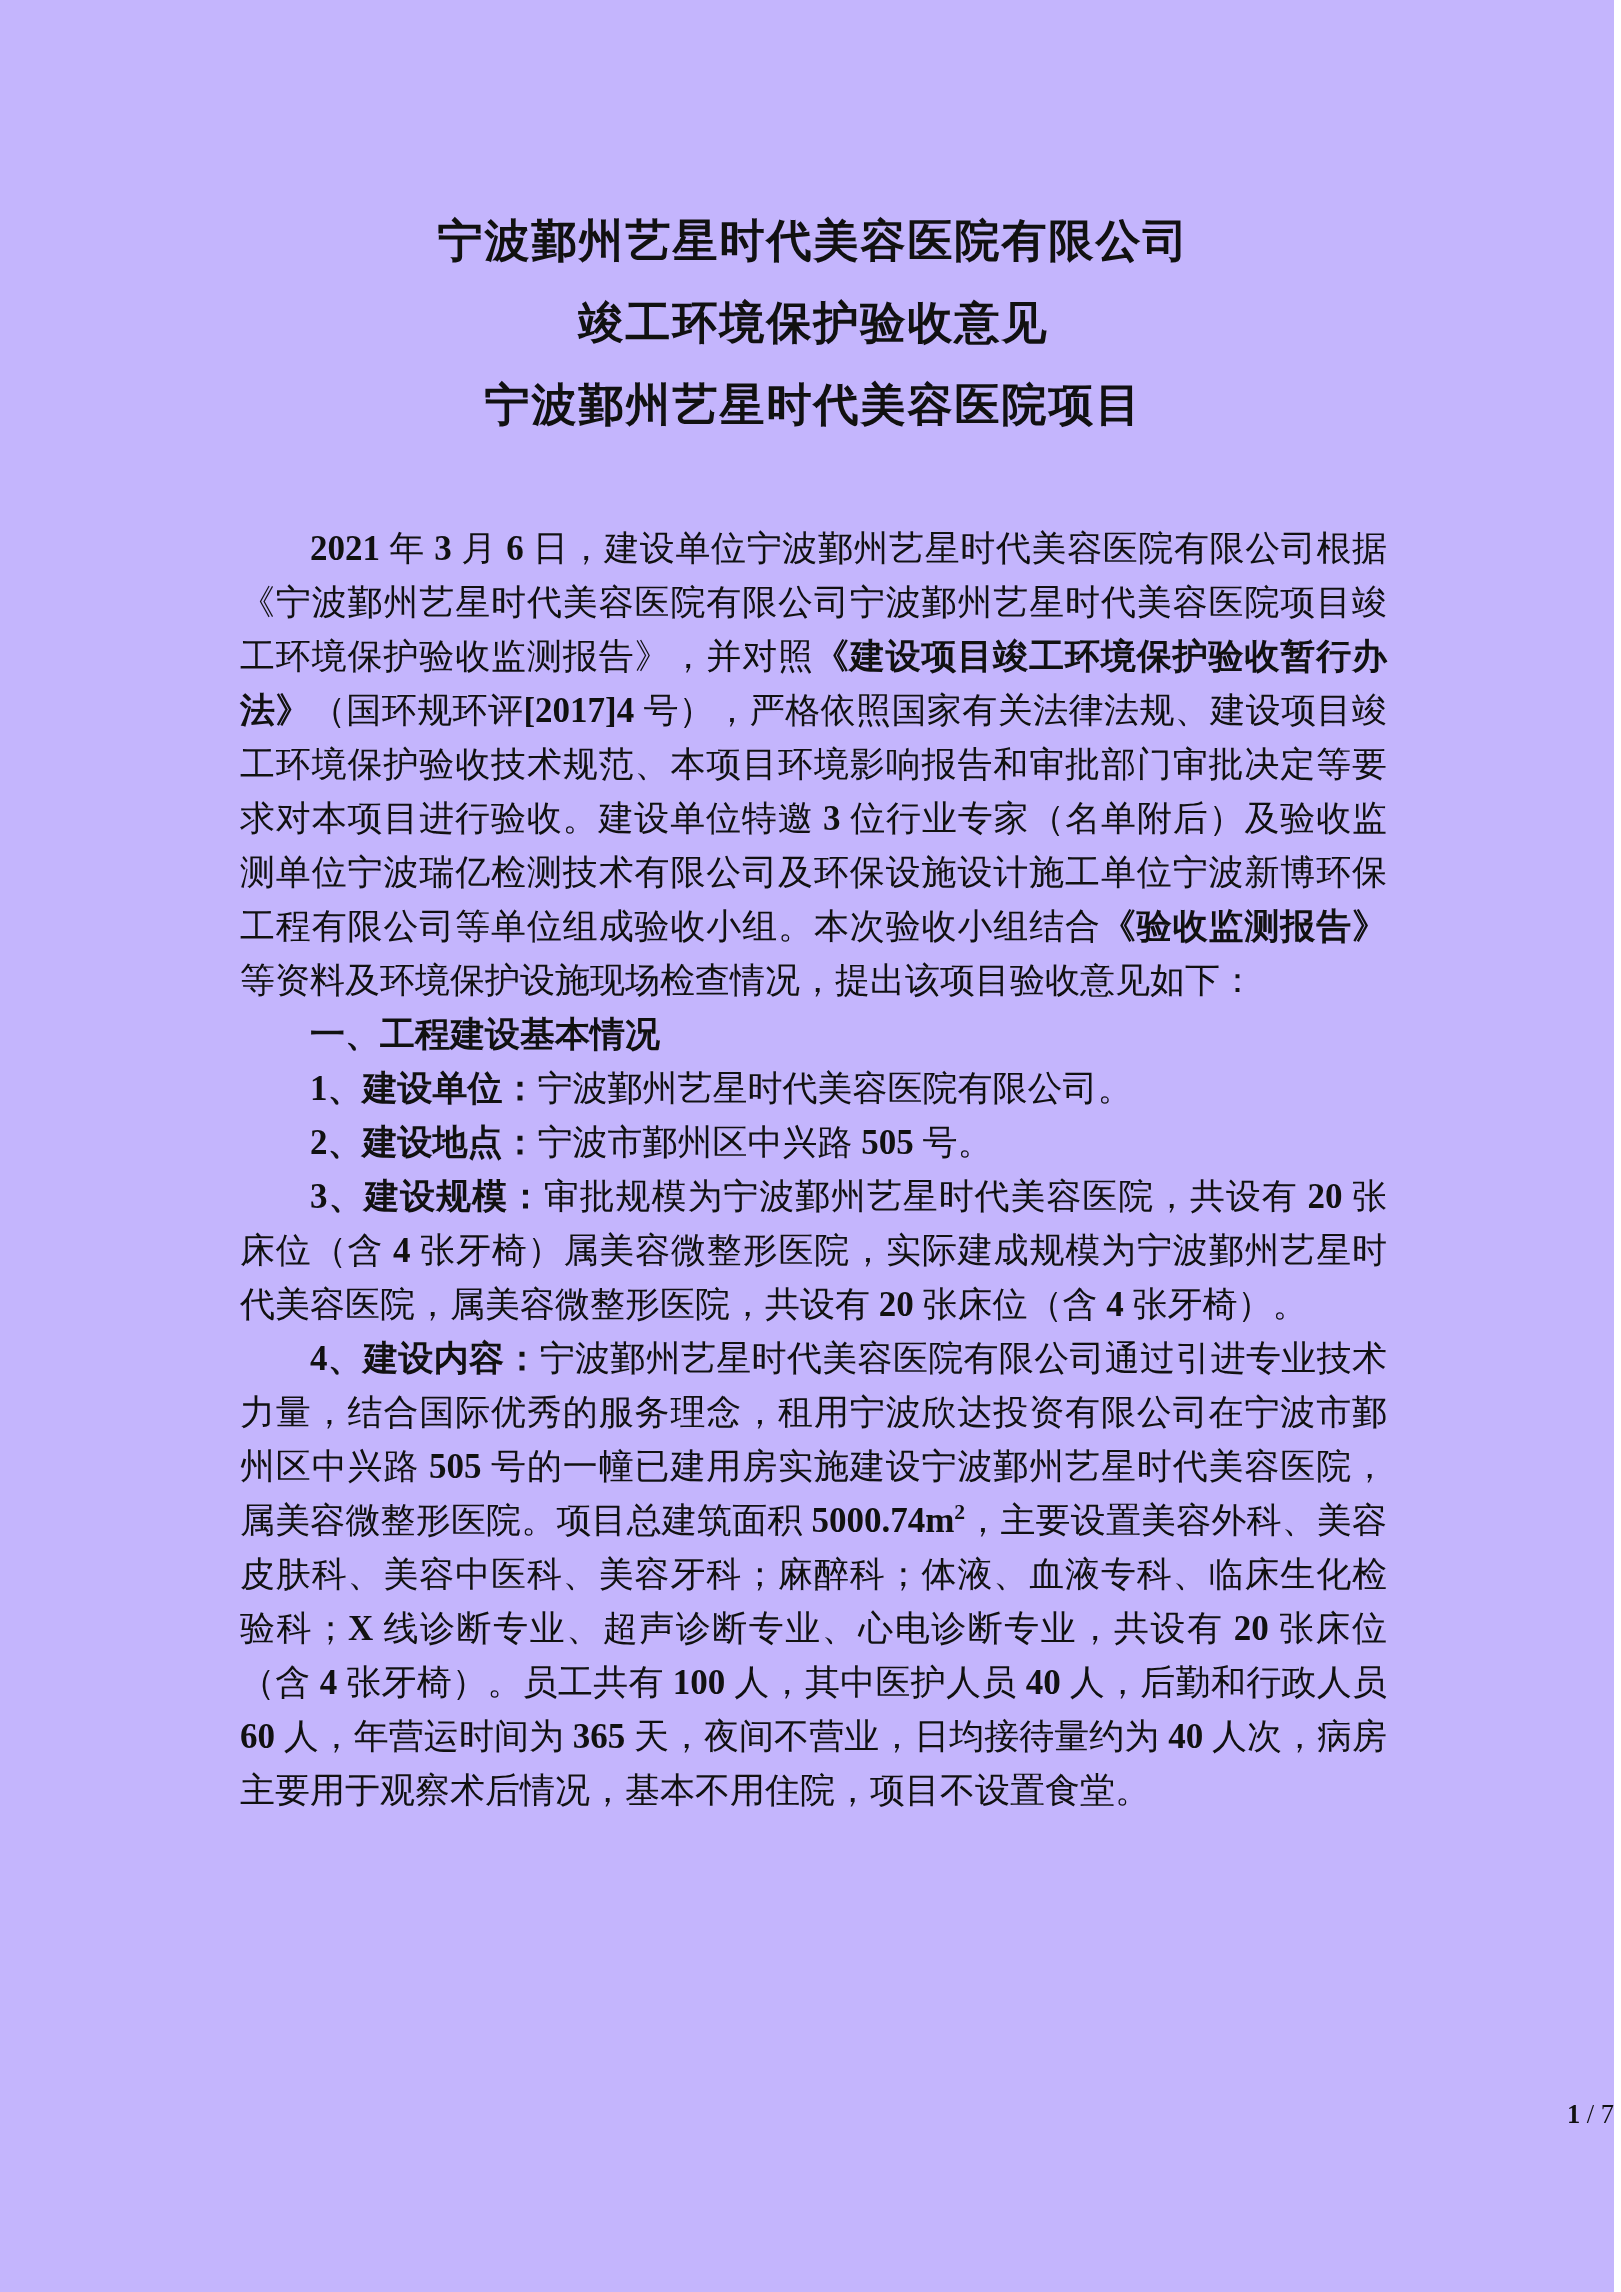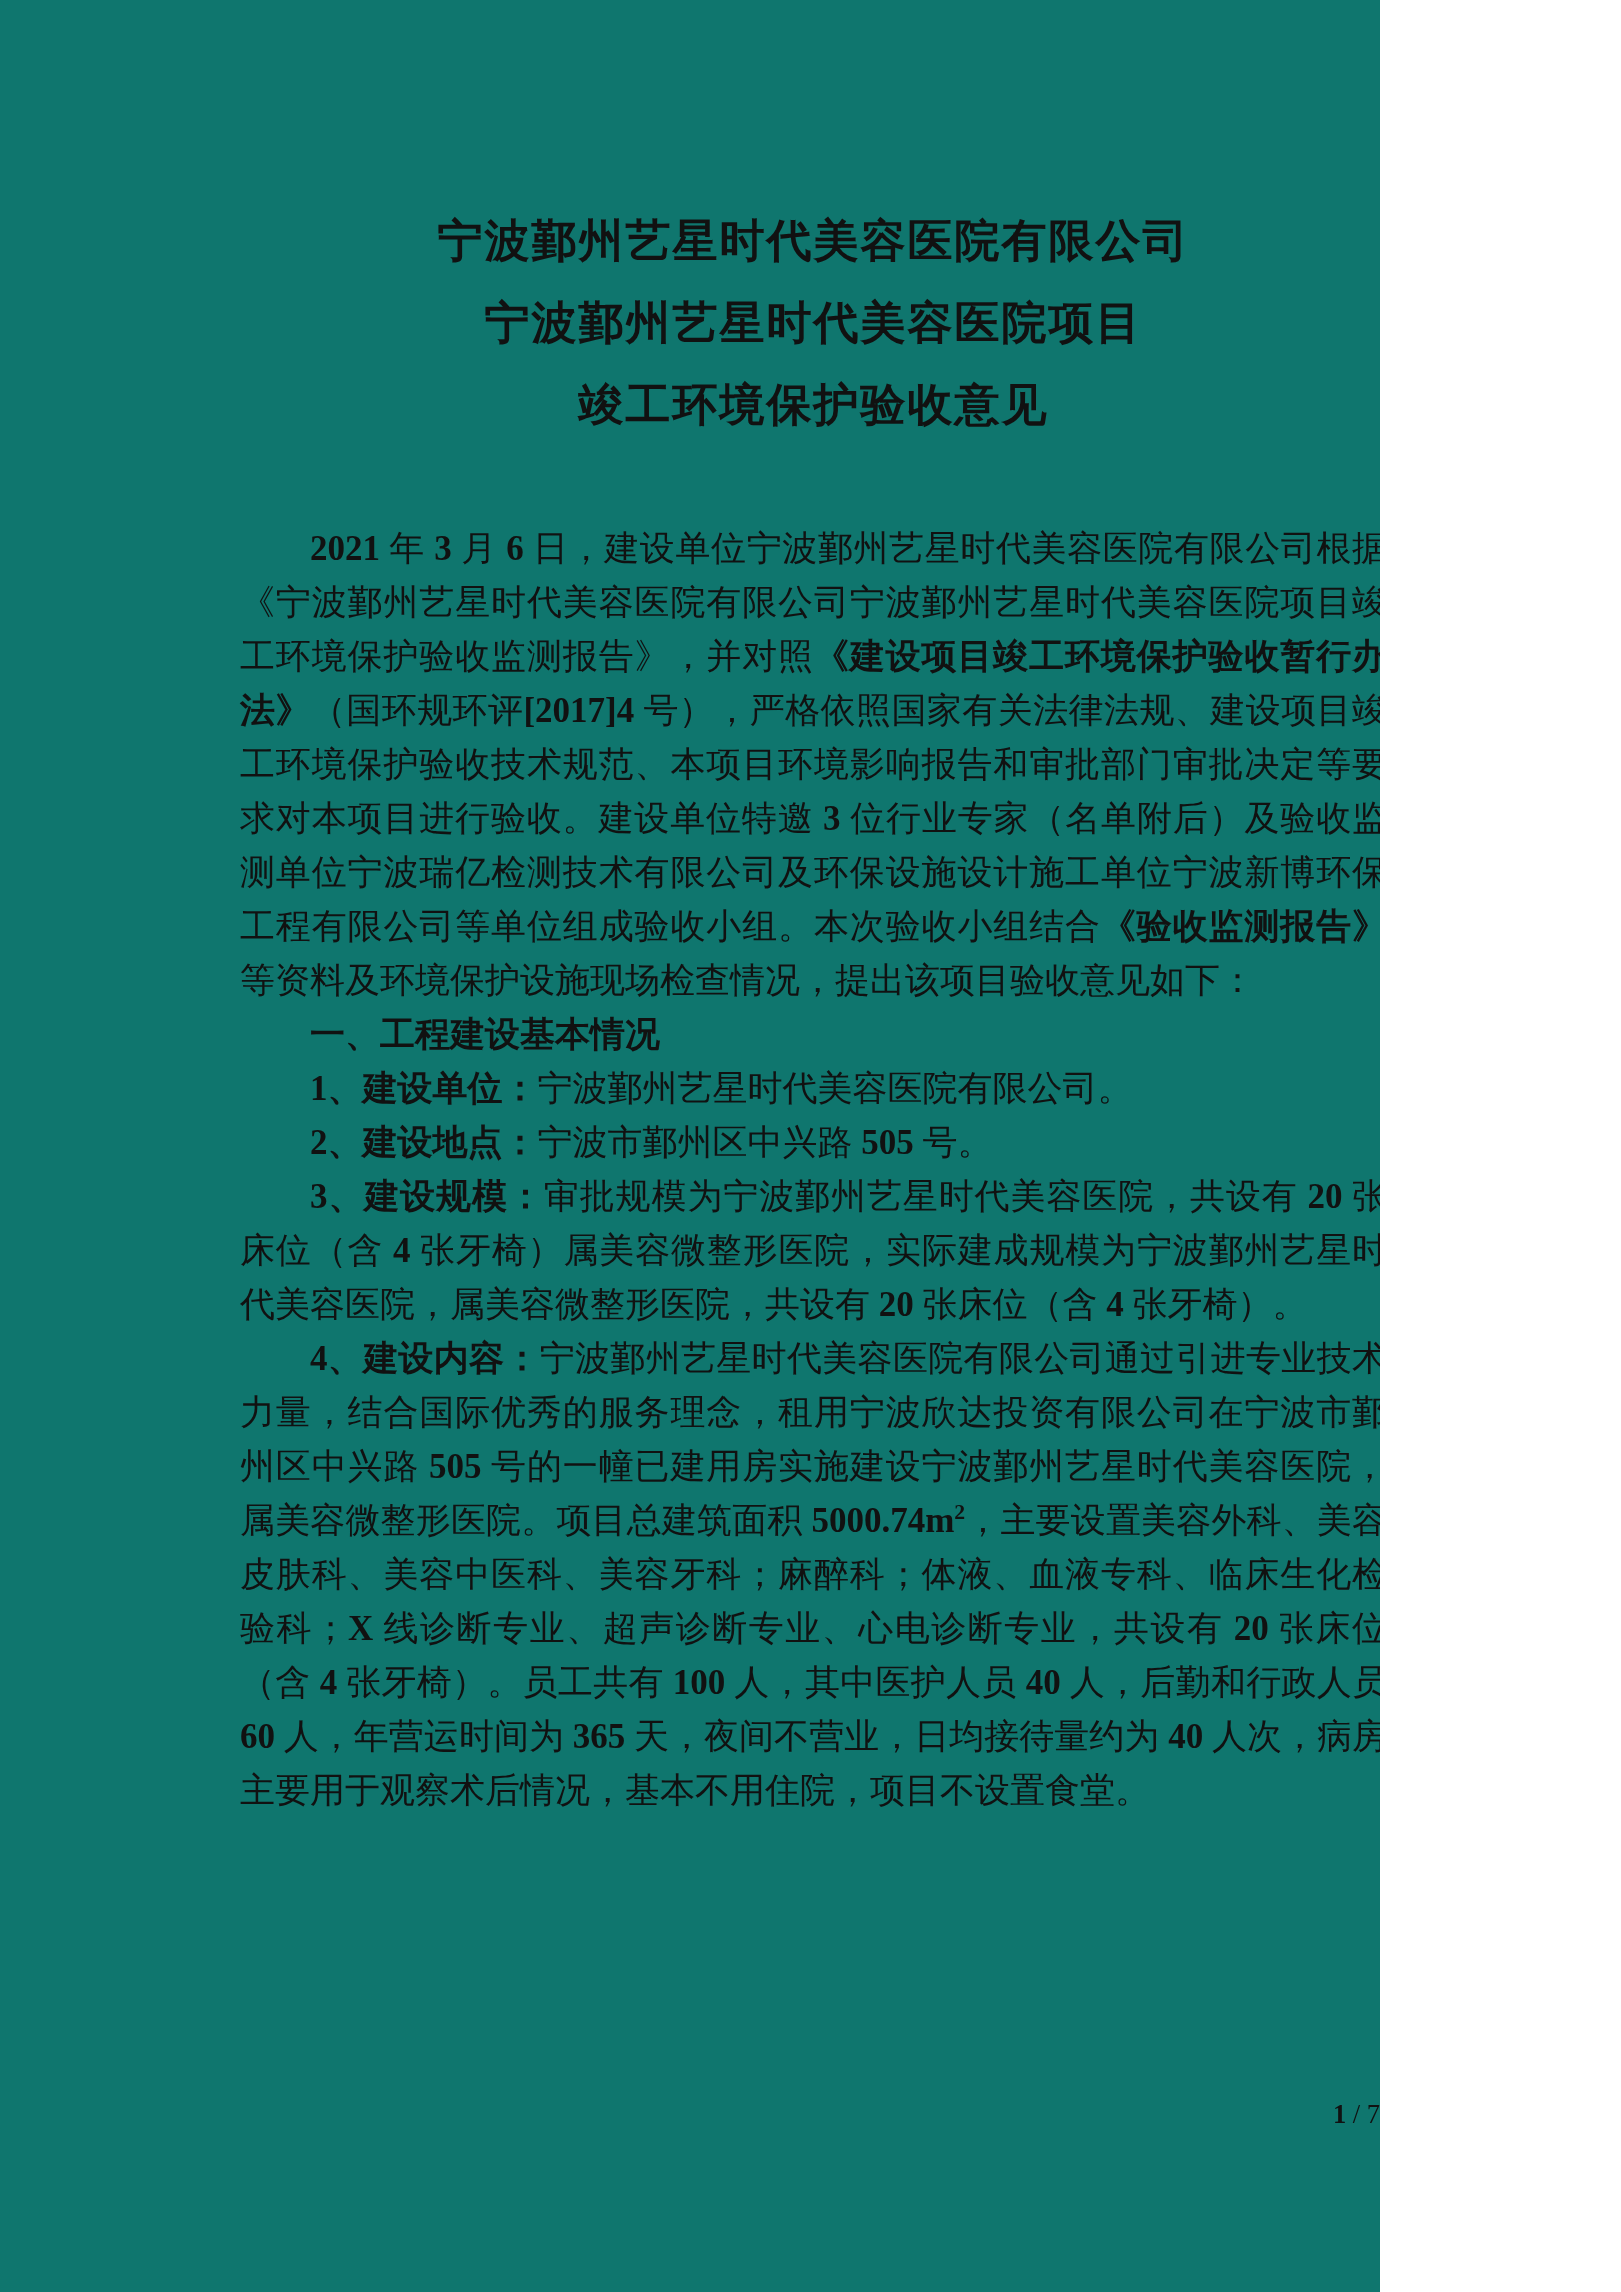--- a/index.html
+++ b/index.html
@@ -2,23 +2,23 @@
 <html lang="zh"><head>
 <meta charset="utf-8">
 <style>
   html, body {
     margin: 0;
     padding: 0;
     background: #ffffff;
   }
   .page {
     position: relative;
-    width: 1380px;
+    width: 1614px;
     height: 2293px;
-    background: #0f766e;
+    background: #c4b5fd;
     color: #111111;
     font-family: "Liberation Serif", "DejaVu Serif", serif;
     overflow: hidden;
   }
   .content {
     position: absolute;
     left: 240px;
     width: 1147px;
     top: 0;
   }
@@ -59,22 +59,22 @@
   }
 </style>
 </head>
 <body>
 
 <div class="page">
   <div class="content">
 
     <div class="doc-title">
       <div class="title-line">宁波鄞州艺星时代美容医院有限公司</div>
+      <div class="title-line">竣工环境保护验收意见</div>
       <div class="title-line">宁波鄞州艺星时代美容医院项目</div>
-      <div class="title-line">竣工环境保护验收意见</div>
     </div>
 
     <div class="doc-body">
       <p><span class="b">2021</span><span> 年 </span><span class="b">3</span><span> 月 </span><span class="b">6</span><span> 日，建设单位宁波鄞州艺星时代美容医院有限公司根据《宁波鄞州艺星时代美容医院有限公司宁波鄞州艺星时代美容医院项目竣工环境保护验收监测报告》，并对照</span><span class="b">《建设项目竣工环境保护验收暂行办法》</span><span>（国环规环评</span><span class="b">[2017]4</span><span> 号），严格依照国家有关法律法规、建设项目竣工环境保护验收技术规范、本项目环境影响报告和审批部门审批决定等要求对本项目进行验收。建设单位特邀 </span><span class="b">3</span><span> 位行业专家（名单附后）及验收监测单位宁波瑞亿检测技术有限公司及环保设施设计施工单位宁波新博环保工程有限公司等单位组成验收小组。本次验收小组结合</span><span class="b">《验收监测报告》</span><span>等资料及环境保护设施现场检查情况，提出该项目验收意见如下：</span></p>
       <p><span class="b">一、工程建设基本情况</span></p>
       <p><span class="b">1、建设单位：</span><span>宁波鄞州艺星时代美容医院有限公司。</span></p>
       <p><span class="b">2、建设地点：</span><span>宁波市鄞州区中兴路 </span><span class="b">505</span><span> 号。</span></p>
       <p><span class="b">3、建设规模：</span><span>审批规模为宁波鄞州艺星时代美容医院，共设有 </span><span class="b">20</span><span> 张床位（含 </span><span class="b">4</span><span> 张牙椅）属美容微整形医院，实际建成规模为宁波鄞州艺星时代美容医院，属美容微整形医院，共设有 </span><span class="b">20</span><span> 张床位（含 </span><span class="b">4</span><span> 张牙椅）。</span></p>
       <p><span class="b">4、建设内容：</span><span>宁波鄞州艺星时代美容医院有限公司通过引进专业技术力量，结合国际优秀的服务理念，租用宁波欣达投资有限公司在宁波市鄞州区中兴路 </span><span class="b">505</span><span> 号的一幢已建用房实施建设宁波鄞州艺星时代美容医院，属美容微整形医院。项目总建筑面积 </span><span class="b">5000.74m</span><sup class="b">2</sup><span>，主要设置美容外科、美容皮肤科、美容中医科、美容牙科；麻醉科；体液、血液专科、临床生化检验科；</span><span class="b">X</span><span> 线诊断专业、超声诊断专业、心电诊断专业，共设有 </span><span class="b">20</span><span> 张床位（含 </span><span class="b">4</span><span> 张牙椅）。员工共有 </span><span class="b">100</span><span> 人，其中医护人员 </span><span class="b">40</span><span> 人，后勤和行政人员 </span><span class="b">60</span><span> 人，年营运时间为 </span><span class="b">365</span><span> 天，夜间不营业，日均接待量约为 </span><span class="b">40</span><span> 人次，病房主要用于观察术后情况，基本不用住院，项目不设置食堂。</span></p>
     </div>

